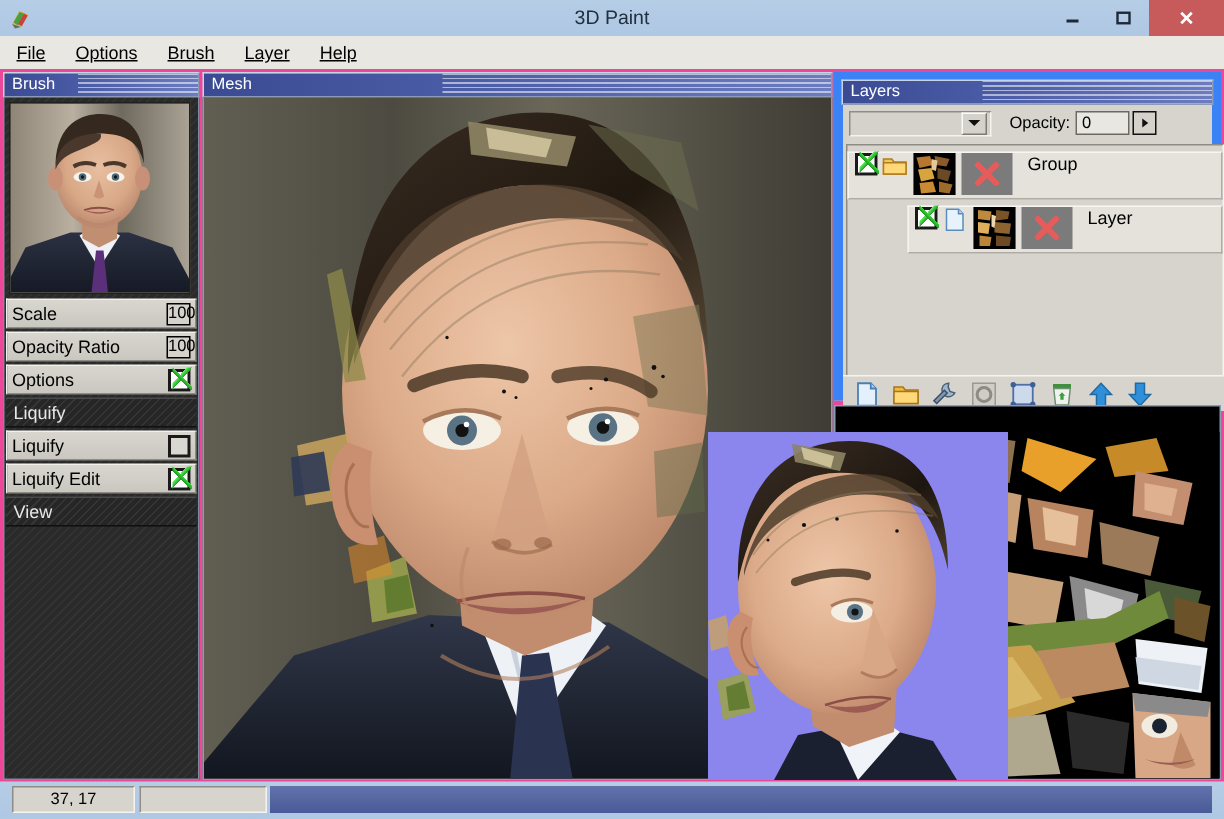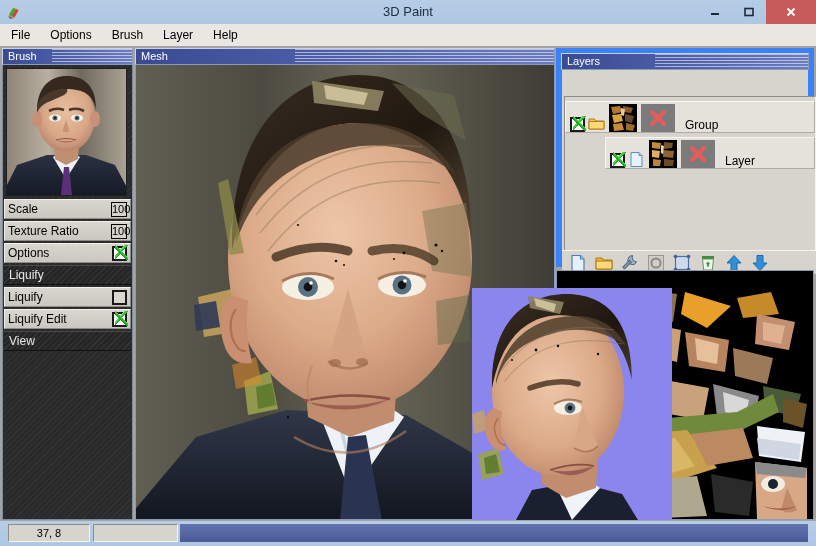--- a/index.html
+++ b/index.html
@@ -2,38 +2,38 @@
 <html><head>
 <meta charset="utf-8">
 <style>
   html,body{margin:0;padding:0;}
   body{
     width:816px;height:546px;overflow:hidden;
     font-family:"Liberation Sans", sans-serif;
     background:#b6cde6;
     -webkit-font-smoothing:none;
   }
-  .app{position:relative;width:816px;height:546px;background:#a3a3a3;}
+  .app{position:relative;width:816px;height:546px;background:#ec4899;}
 
   
   .titlebar{position:absolute;left:0;top:0;width:816px;height:24px;
     background:linear-gradient(#b6cde6,#aec7e3);}
   .titlebar .logo{position:absolute;left:6px;top:3px;width:18px;height:18px;}
   .titlebar .title{position:absolute;left:0;top:0;width:816px;height:24px;
     line-height:24px;text-align:center;font-size:13px;color:#20303f;}
   .wbtns{position:absolute;right:0;top:0;height:24px;display:flex;}
   .wbtn{width:34px;height:24px;display:flex;align-items:center;justify-content:center;
     background:transparent;cursor:default;}
   .wbtn.close{width:50px;background:#c75b5b;}
   .wbtn svg{display:block;}
 
   
   .menubar{position:absolute;left:0;top:24px;width:816px;height:22px;
     background:#e9e7e1;display:flex;align-items:center;}
-  .menu-item{font-size:12px;color:#000;padding:2px 9px;margin-left:2px;cursor:default;}
+  .menu-item{font-size:12px;color:#000;padding:2px 9px;margin-left:2px;cursor:default;text-decoration:underline;}
 
   
   .phead{height:17px;position:relative;overflow:hidden;
     background:linear-gradient(90deg,#3a4b94 0%,#4d5ea8 45%,#6c7cc0 100%);
     border:1px solid #8c9ab5;border-top-color:#c9d3e6;border-left-color:#c9d3e6;
     box-sizing:border-box;}
   .phead .ptitle{position:absolute;left:5px;top:0;line-height:15px;font-size:11px;
     color:#ffffff;z-index:2;}
   .phead .stripes{position:absolute;right:0;top:0;width:62%;height:100%;
     background:repeating-linear-gradient(to bottom,
@@ -104,21 +104,21 @@
   .oplabel{font-size:11px;color:#000;margin-left:12px;margin-right:4px;}
   .opfield{width:36px;height:16px;background:#e9e7e1;border:1px solid #6b6960;
     box-sizing:border-box;font-size:11px;line-height:14px;padding-left:3px;color:#000;}
   .opspin{width:16px;height:16px;background:#d4d2cb;border:1px solid #111;
     box-sizing:border-box;display:flex;align-items:center;justify-content:center;margin-left:2px;}
   .layerlist{position:absolute;left:2px;top:42px;width:252px;height:155px;
     background:#d6d4cd;
     border-top:1px solid #8e8c85;border-left:1px solid #8e8c85;
     border-bottom:1px solid #f4f3ee;border-right:1px solid #f4f3ee;
     box-sizing:border-box;padding-top:4px;}
-  .lrow{height:32px;display:flex;align-items:flex-end;box-sizing:border-box;
+  .lrow{height:32px;display:flex;align-items:flex-start;box-sizing:border-box;
     background:#e4e2db;border:1px solid #f6f5f1;border-bottom-color:#aeaca4;
     border-right-color:#aeaca4;padding:0 4px;}
   .lrow.child{margin-left:40px;margin-top:4px;}
   .lrow .lname{font-size:12px;color:#000;margin-left:10px;}
   .thumb{width:28px;height:28px;background:#000;overflow:hidden;position:relative;margin-left:4px;}
   .xbtn{width:34px;height:28px;background:#7b7b7b;margin-left:4px;
     display:flex;align-items:center;justify-content:center;}
   .mini{width:17px;height:17px;margin-left:3px;}
 
   .ltools{position:absolute;left:0;top:196px;width:258px;height:24px;
@@ -253,21 +253,21 @@
     </div>
 
     <div class="rowlist">
 
       <div class="prow">
         <span class="lbl">Scale</span>
         <span class="numbox">100</span>
       </div>
 
       <div class="prow">
-        <span class="lbl">Texture Ratio</span>
+        <span class="lbl">Opacity Ratio</span>
         <span class="numbox">100</span>
       </div>
 
       <div class="prow">
         <span class="lbl">Options</span>
         <span class="chk on"></span>
       </div>
 
       <div class="secthead">
         <span>Liquify</span>
@@ -400,20 +400,36 @@
   </div>
 
   <div class="rightcol">
 
     <div class="layerspanel">
       <div class="phead">
         <span class="ptitle">Layers</span>
         <span class="stripes"></span>
       </div>
 
+      <div class="opbar">
+        <div class="combo">
+          <span class="arrowbtn">
+            <svg width="9" height="6" viewBox="0 0 9 6">
+                <path d="M0.5 1 L4.5 5 L8.5 1 Z" fill="#101010"></path>
+              </svg>
+          </span>
+        </div>
+        <span class="oplabel">Opacity:</span>
+        <span class="opfield">0</span>
+        <span class="opspin">
+          <svg width="7" height="8" viewBox="0 0 7 8">
+              <path d="M1.5 1 L5.5 4 L1.5 7 Z" fill="#101010"></path>
+            </svg>
+        </span>
+      </div>
 
       <div class="layerlist">
 
         <div class="lrow">
           <span class="chk on"></span>
           <span class="mini">
             <svg width="17" height="17" viewBox="0 0 17 17">
               <path d="M1 4 L6.5 4 L8 6 L16 6 L16 14 L1 14 Z" fill="#f0c75a" stroke="#b07c1c" stroke-width="1"></path>
               <path d="M1 6.5 L16 6.5 L16 14 L1 14 Z" fill="#ffd978" stroke="#b07c1c" stroke-width="1"></path>
             </svg>
@@ -632,18 +648,18 @@
       <g fill="#101010">
         <circle cx="64" cy="62" r="1.4"></circle>
           <circle cx="86" cy="58" r="1.2"></circle>
         <circle cx="40" cy="72" r="1"></circle>
           <circle cx="126" cy="66" r="1.2"></circle>
       </g>
     </svg>
   </div>
 
   <div class="statusbar">
-    <span class="sb-cell" id="sb1">37, 8</span>
+    <span class="sb-cell" id="sb1">37, 17</span>
     <span class="sb-cell" id="sb2"></span>
     <span class="sb-bar"></span>
   </div>
 
 </div>
 
 </body></html>

